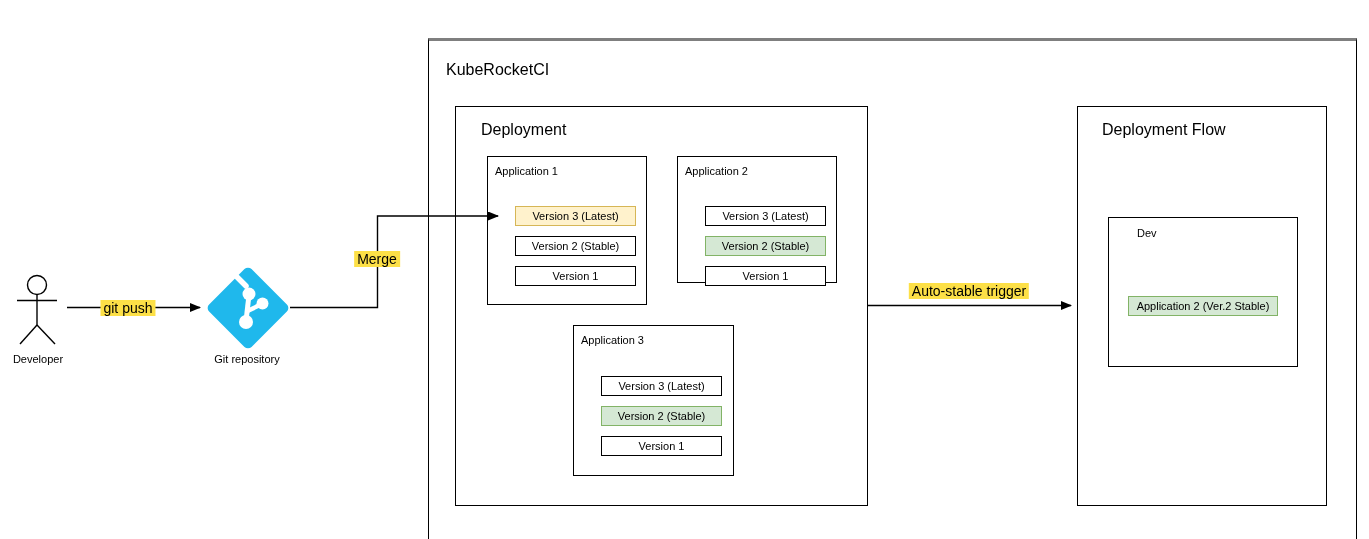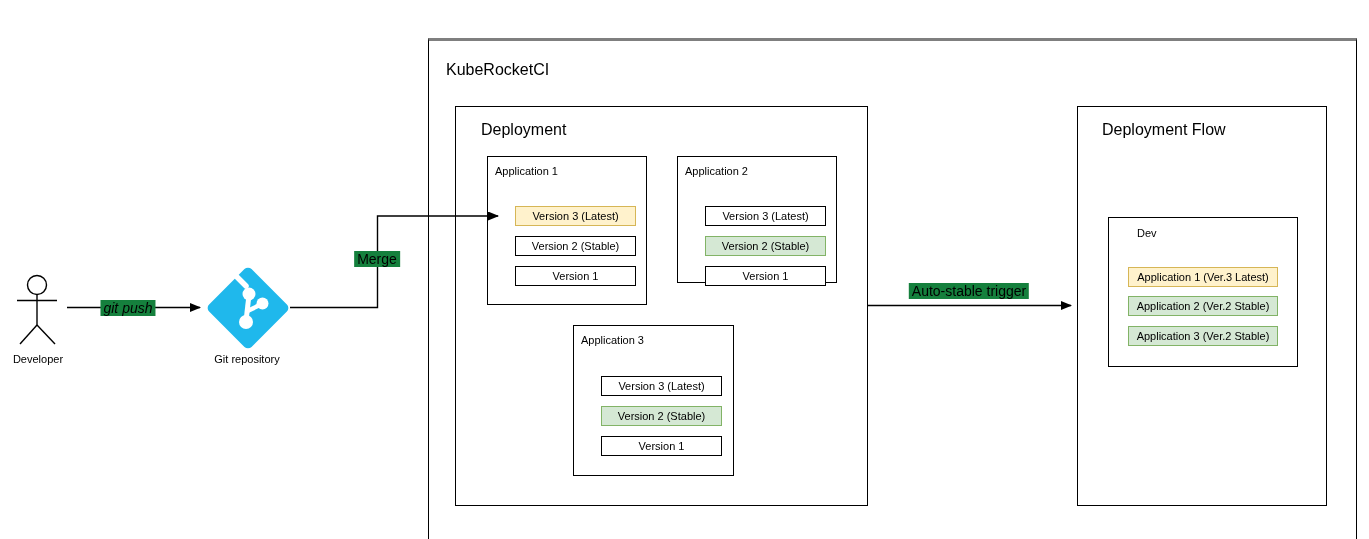--- a/index.html
+++ b/index.html
@@ -21,21 +21,21 @@
     justify-content:center;font-size:11px;white-space:nowrap;z-index:4;
   }
   .pill{
     position:absolute;left:19px;width:150px;height:20px;box-sizing:border-box;
     border:1px solid #000;background:#fff;display:flex;align-items:center;
     justify-content:center;font-size:11px;white-space:nowrap;z-index:4;
   }
   .hl-yellow{background:#FFF2CC;border-color:#D6B656;}
   .hl-green{background:#D5E8D4;border-color:#82B366;}
   .edge-label{
-    position:absolute;transform:translate(-50%,-50%);background:#15803d;
+    position:absolute;transform:translate(-50%,-50%);background:#fde047;
     padding:0 3px;font-size:14px;white-space:nowrap;z-index:6;
   }
   .node-label{
     position:absolute;transform:translate(-50%,-50%);font-size:11px;
     white-space:nowrap;z-index:6;
   }
   .overlay{position:absolute;left:0;top:0;z-index:5;}
 </style>
 </head>
 <body>
@@ -103,25 +103,23 @@
 
   <div class="box card-box" style="left:573px;top:297px;width:161px;height:151px;">
     <div class="card-title">Application 3</div>
     <div class="vrow" style="top:50px;">Version 3 (Latest)</div>
     <div class="vrow hl-green" style="top:80px;">Version 2 (Stable)</div>
     <div class="vrow" style="top:110px;">Version 1</div>
   </div>
 
   <div class="box card-box" style="left:1108px;top:189px;width:190px;height:150px;">
     <div class="env-title">Dev</div>
-    <div class="pill hl-yellow" style="top:49px;">Application 1 (Ver.3 Latest)</div>
     <div class="pill hl-green" style="top:78px;">Application 2 (Ver.2 Stable)</div>
-    <div class="pill hl-green" style="top:108px;">Application 3 (Ver.2 Stable)</div>
   </div>
 
   <div class="node-label" style="left:38px;top:331px;">Developer</div>
   <div class="node-label" style="left:247px;top:331px;">Git repository</div>
 
-  <div class="edge-label" style="left:128px;top:280px;font-style:italic;">git push</div>
+  <div class="edge-label" style="left:128px;top:280px;">git push</div>
   <div class="edge-label" style="left:377px;top:231px;">Merge</div>
   <div class="edge-label" style="left:969px;top:263px;text-align:center;">Auto-stable trigger</div>
 
 </div>
 
 </body></html>

